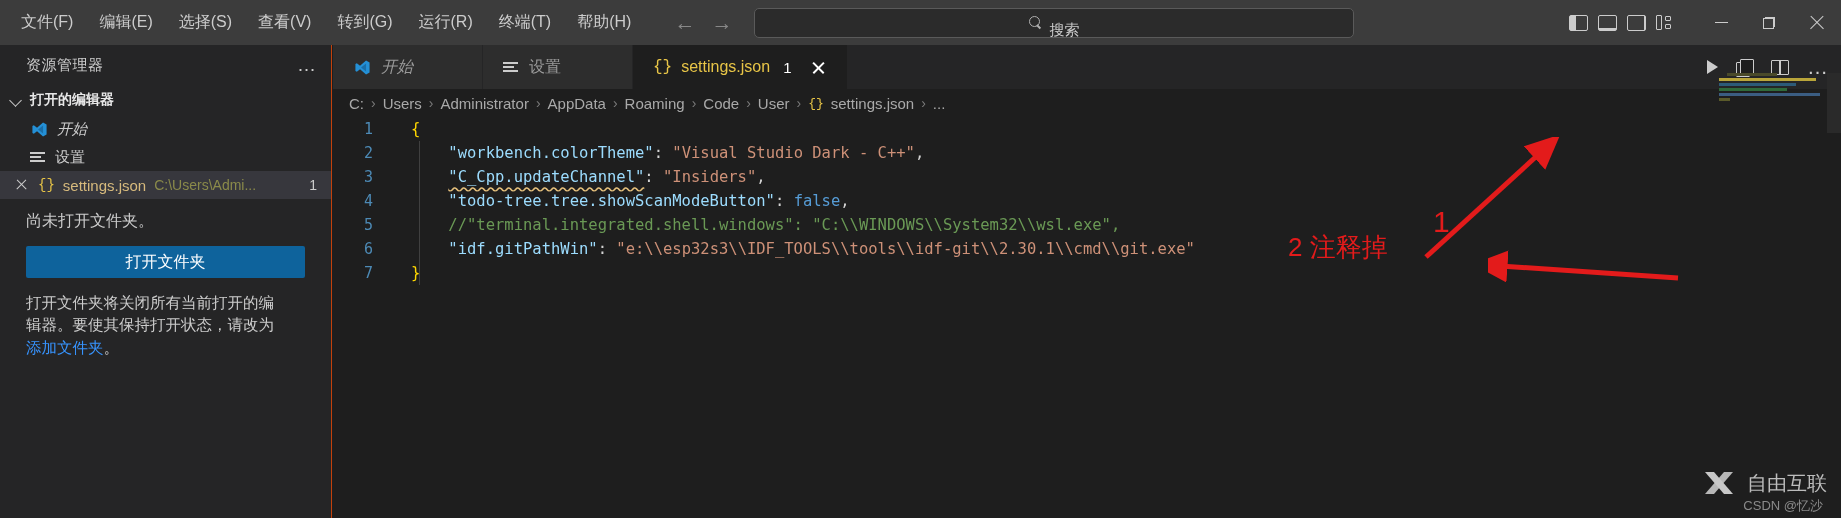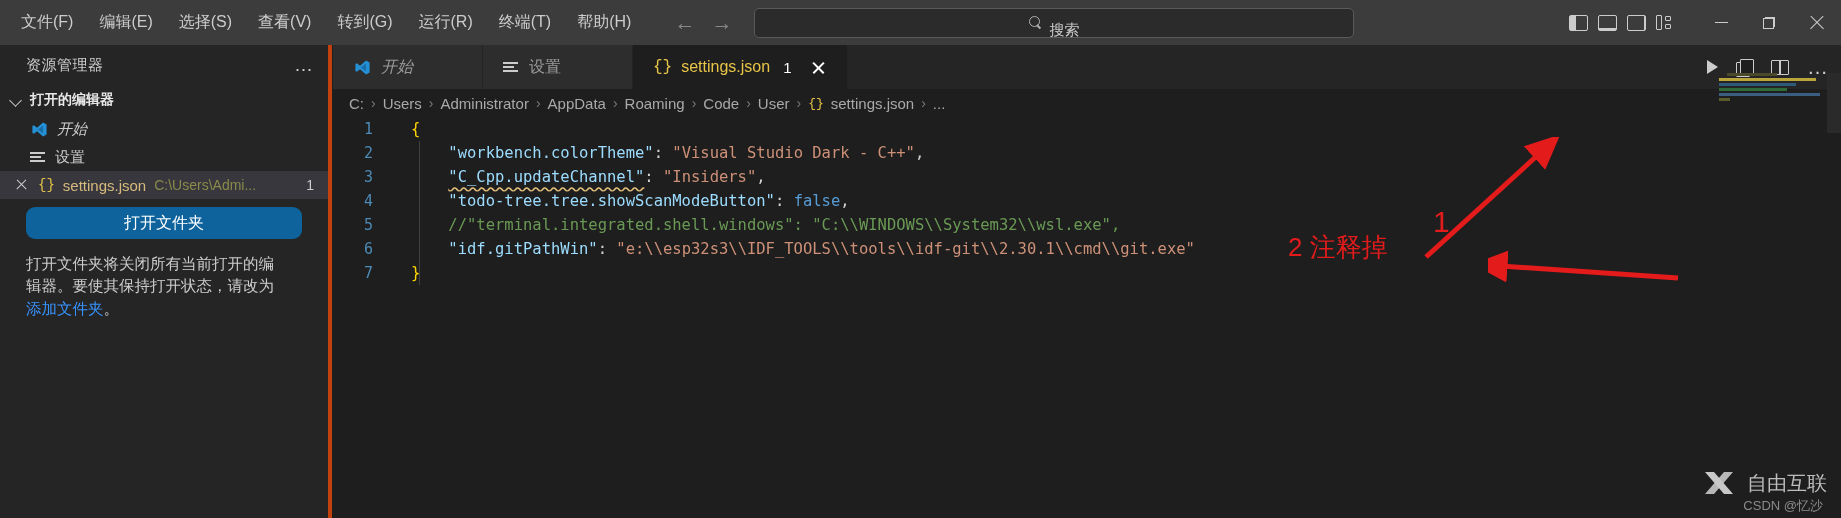--- a/index.html
+++ b/index.html
@@ -67,21 +67,21 @@
   .wc .x { width:16px; height:16px; position:relative; }
   .wc .x::before, .wc .x::after {
     content:""; position:absolute; left:-1px; top:7px; width:18px; height:1.4px; background:#cccccc;
   }
   .wc .x::before { transform: rotate(45deg); }
   .wc .x::after  { transform: rotate(-45deg); }
 
   
   .sidebar {
     position: absolute; left: 0; top: 45px; width: 332px; height: 473px;
-    background: #252526; border-right: 4px solid #c2410c;
+    background: #252526; border-right: 1px solid #c2410c;
   }
   .side-head {
     height: 40px; display: flex; align-items: center; justify-content: space-between;
     padding: 0 14px 0 26px;
   }
   .side-title { color: #cccccc; font-size: 15px; letter-spacing: .5px; }
   .side-dots { color: #cccccc; font-size: 19px; line-height: 10px; letter-spacing:1px; }
 
   .sec-header {
     height: 30px; display: flex; align-items: center; gap: 6px; padding-left: 8px;
@@ -118,21 +118,21 @@
   .fname { color:#d7ba7d; font-size:15px; }
   .fpath { color:#8a8a4a; font-size:14px; }
   .badge1 { margin-left:auto; margin-right:14px; color:#cccccc; font-size:14px; }
   .italic { font-style: italic; }
 
   .nofolder-text {
     padding: 12px 26px 6px 26px; color:#cccccc; font-size:16px;
   }
   .open-btn {
     margin: 8px 26px 0 26px; height: 32px; background:#0e639c; color:#ffffff;
-    font-size:16px; display:flex; align-items:center; justify-content:center; border-radius:9px;
+    font-size:16px; display:flex; align-items:center; justify-content:center; border-radius:2px;
     cursor: pointer;
   }
   .explain {
     padding: 14px 26px 0 26px; color:#cccccc; font-size:15.5px; line-height:1.45;
   }
   .link { color:#3794ff; }
 
   .github-sec {
     position:absolute; left:0; bottom:0; width:332px; height:34px;
     display:flex; align-items:center; padding-left:8px; gap:6px;
@@ -319,20 +319,21 @@
 
     <div class="row sel">
       <span class="xicon"></span>
       <span class="brace">{}</span>
       <span class="fname">settings.json</span>
       <span class="fpath">C:\Users\Admi...</span>
       <span class="badge1">1</span>
     </div>
 
 
+    <div class="nofolder-text">尚未打开文件夹。</div>
 
     <div class="open-btn">打开文件夹</div>
 
     <div class="explain">
       <span>打开文件夹将关闭所有当前打开的编</span><br>
       <span>辑器。要使其保持打开状态，请改为</span><br>
       <span class="link">添加文件夹</span><span>。</span>
     </div>
 
   </div>

